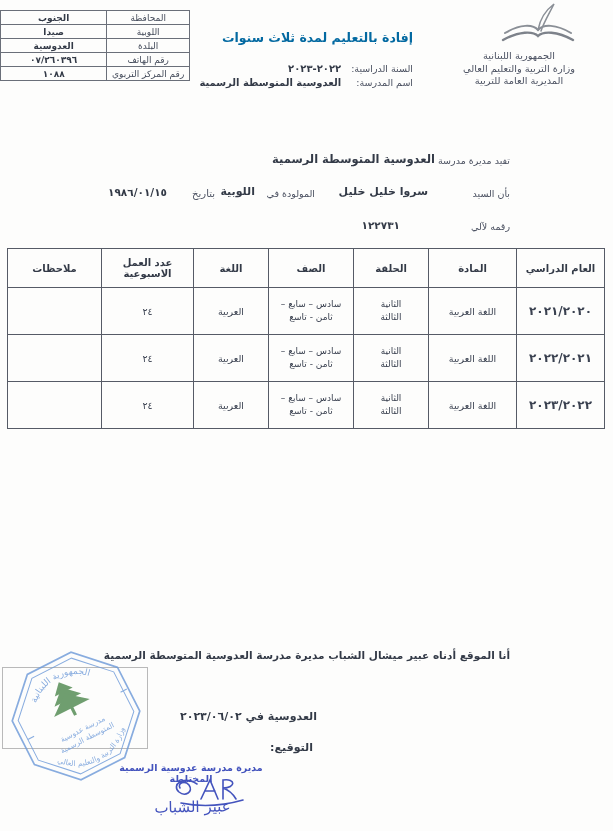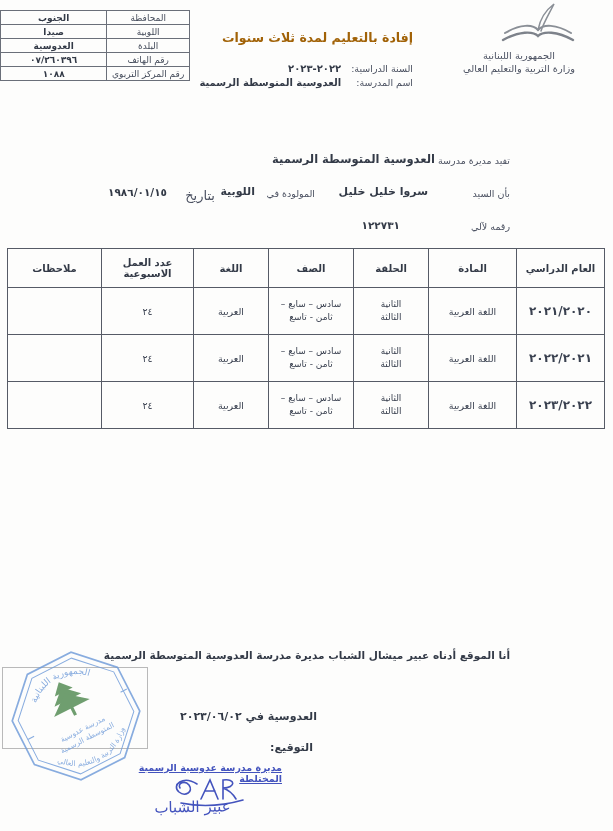--- a/index.html
+++ b/index.html
@@ -16,58 +16,59 @@
   .ministry{top:50px;right:8px;width:172px;text-align:center;font-size:9.8px;line-height:12.5px;color:#4a5060;}
   .logo{top:2px;right:35px;}
 
   
   table.info{border-collapse:collapse;table-layout:fixed;}
   table.info td{border:1px solid #6a6f79;height:13px;padding:0 3px;font-size:9px;text-align:center;vertical-align:middle;color:#454c5b;overflow:hidden;white-space:nowrap;}
   table.info td.lbl{width:76px;}
   table.info td.val{width:104px;font-weight:bold;color:#333a47;}
 
   
-  .doc-title{top:30px;right:200px;font-size:12.5px;font-weight:bold;color:#a16207;}
+  .doc-title{top:30px;right:200px;font-size:12.5px;font-weight:bold;color:#0369a1;}
   .hline{font-size:9.5px;color:#4a5060;}
   .hline .v{font-weight:bold;color:#333a47;font-size:10px;margin-right:7px;}
 
   
   table.contract{position:absolute;top:248px;right:8px;width:597px;border-collapse:collapse;table-layout:fixed;}
   table.contract td{border:1px solid #565b66;text-align:center;vertical-align:middle;font-size:9.5px;color:#3a4150;padding:1px 2px;}
   table.contract td.cap{height:16px;font-size:10px;color:#454c5b;}
   table.contract td.hd{height:36px;font-weight:bold;font-size:10px;color:#333a47;}
   table.contract td.yr{font-weight:bold;font-size:12px;}
   table.contract td.ml{white-space:pre-line;font-size:9px;line-height:13px;}
   table.contract tr.data td{height:44px;}
 
   
   .decl{top:649px;right:103px;font-size:10.5px;font-weight:bold;color:#333a47;}
   .placedate{top:710px;right:296px;font-size:11px;font-weight:bold;color:#333a47;}
   .siglabel{top:741px;right:300px;font-size:11px;font-weight:bold;color:#333a47;}
   .greybox{top:667px;right:465px;width:144px;height:80px;border:1px solid #b9b9b9;}
   .stamp{top:648px;right:455px;}
-  .dirline{top:762px;right:331px;width:182px;font-size:9.5px;color:#4353bd;text-decoration:underline;font-weight:bold;}
+  .dirline{top:762px;right:331px;width:182px;text-align:center;font-size:9.5px;color:#4353bd;font-weight:bold;}
   .flourish{top:775px;right:360px;}
   .signedname{top:798px;right:333px;width:175px;text-align:center;font-size:15px;letter-spacing:2px;color:#4353bd;transform:rotate(-1deg);}
 </style>
 </head>
 <body>
 
 <div class="page">
 
   <div class="abs logo">
     <svg width="80" height="46" viewBox="0 0 80 46">
       <path d="M7,31 C22,22 35,22 40,28 C45,22 58,22 73,31" stroke="#8a8f96" fill="none" stroke-width="2" stroke-linecap="round"></path>
       <path d="M5,38 C21,29 35,29 40,34 C45,29 59,29 75,38" stroke="#7d828a" fill="none" stroke-width="2.4" stroke-linecap="round"></path>
       <path d="M40,28 C42,17 48,8 56,2 C51,12 46,20 43,29" stroke="#8a8f96" fill="none" stroke-width="1.5" stroke-linecap="round"></path>
     </svg>
   </div>
   <div class="abs ministry">
     <div>الجمهورية اللبنانية</div>
     <div>وزارة التربية والتعليم العالي</div>
+    <div>المديرية العامة للتربية</div>
   </div>
 
   <table class="info abs" style="top:10px;right:423px;">
     <tbody>
         <tr>
       <td class="lbl">المحافظة</td>
       <td class="val">الجنوب</td>
     </tr>
     <tr>
       <td class="lbl">اللوبية</td>
@@ -98,21 +99,21 @@
     <span class="v" style="margin-right:12px;">العدوسية المتوسطة الرسمية</span>
   </div>
 
   <span class="abs" style="top:155px;right:103px;font-size:9.5px;color:#4a5060;">تفيد مديرة مدرسة</span>
   <span class="abs b" style="top:152px;right:178px;font-size:11.5px;">العدوسية المتوسطة الرسمية</span>
 
   <span class="abs" style="top:188px;right:103px;font-size:9.5px;color:#4a5060;">بأن السيد</span>
   <span class="abs b" style="top:185px;right:185px;font-size:11px;">سروا خليل خليل</span>
   <span class="abs" style="top:188px;right:298px;font-size:9.5px;color:#4a5060;">المولودة في</span>
   <span class="abs b" style="top:185px;right:358px;font-size:11px;">اللوبية</span>
-  <span class="abs" style="top:188px;right:398px;font-size:13px;color:#4a5060;">بتاريخ</span>
+  <span class="abs" style="top:188px;right:398px;font-size:10px;color:#4a5060;">بتاريخ</span>
   <span class="abs b" style="top:186px;right:446px;font-size:10.5px;letter-spacing:1px;">١٩٨٦/٠١/١٥</span>
 
   <span class="abs" style="top:221px;right:103px;font-size:9.5px;color:#4a5060;">رقمه لآلي</span>
   <span class="abs b" style="top:219px;right:213px;font-size:10.5px;letter-spacing:1px;">١٢٢٧٣١</span>
 
   <table class="contract">
     <colgroup>
       <col style="width:88px">
         <col style="width:88px">
         <col style="width:75px">

